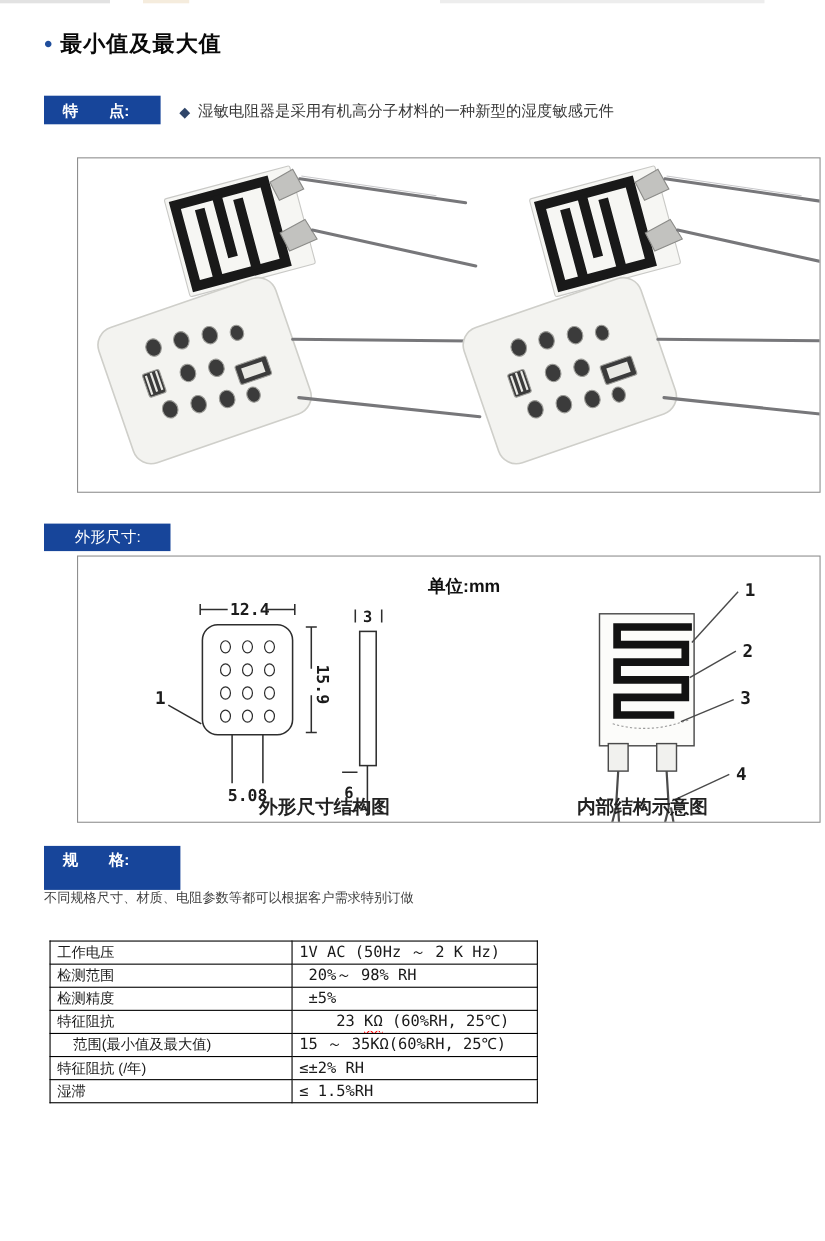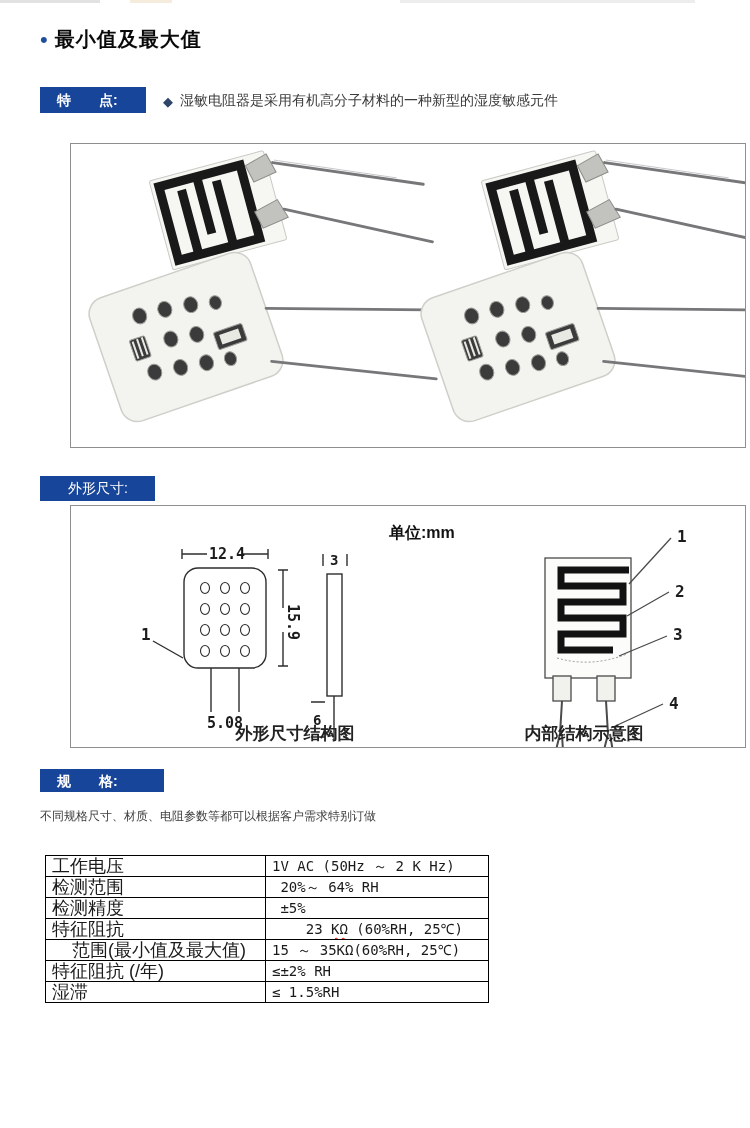--- a/index.html
+++ b/index.html
@@ -12,34 +12,34 @@
   .r3{left:400px;width:295px;background:#ededed;}
 
   .title-row{position:absolute;left:40px;top:26px;display:flex;align-items:center;}
   .title-bullet{color:#1f4e9c;font-size:22px;margin-right:7px;line-height:1;}
   .page-title{font-size:20px;font-weight:bold;color:#0a0a0a;margin:0;letter-spacing:1px;}
 
   .label-bar{position:absolute;background:#17459a;color:#ffffff;font-size:14px;
              box-sizing:border-box;white-space:pre;font-weight:bold;}
   .features-bar{left:40px;top:87px;width:106px;height:26px;line-height:26px;padding-left:17px;}
   .dim-bar{left:40px;top:476px;width:115px;height:25px;line-height:25px;padding-left:28px;font-weight:normal;}
-  .spec-bar{left:40px;top:769px;width:124px;height:23px;line-height:25px;padding-left:17px;}
+  .spec-bar{left:40px;top:769px;width:124px;height:40px;line-height:25px;padding-left:17px;}
 
   .feature-line{position:absolute;left:163px;top:92px;font-size:14px;color:#3a3a3a;
                 display:flex;align-items:center;}
   .diamond{color:#2f4569;font-size:13px;margin-right:7px;}
 
   .frame-box{position:absolute;left:42px;border:1px solid #8f8f8f;background:#fff;box-sizing:border-box;margin-left:28px;}
   .photo-box{top:143px;width:676px;height:305px;}
   .dim-box{top:505px;width:676px;height:243px;}
 
   .custom-note{position:absolute;left:40px;top:808px;margin:0;font-size:12px;color:#404040;}
 
   .spec-table{position:absolute;left:45px;top:855px;border-collapse:collapse;table-layout:fixed;}
-  .spec-table td{border:1px solid #000;height:20px;line-height:20px;font-size:18px;
+  .spec-table td{border:1px solid #000;height:20px;line-height:20px;font-size:13px;
                  padding:0 0 0 6px;white-space:pre;color:#1a1a1a;overflow:hidden;}
   .spec-table td.k{width:213px;}
   .spec-table td.v{width:216px;font-family:"DejaVu Sans Mono",monospace;font-size:14px;}
   .wavy{text-decoration:underline;text-decoration-style:wavy;text-decoration-color:#ff0000;
         text-decoration-thickness:1px;text-underline-offset:3px;margin-top:12px;}
 
   svg text{fill:#1c1c1c;}
   .dimnum{font-family:"DejaVu Sans Mono",monospace;font-size:15px;font-weight:bold;}
   .dimnum-s{font-family:"DejaVu Sans Mono",monospace;font-size:14px;font-weight:bold;}
   .callout{font-family:"DejaVu Sans Mono",monospace;font-size:16px;font-weight:bold;}
@@ -184,21 +184,21 @@
 
   <table class="spec-table">
     <tbody>
   <tr>
     <td class="k"><span>工作电压</span></td>
     <td class="v"><span>1V AC (50Hz ～ 2 K Hz)</span><span class="wavy"></span><span></span></td>
   </tr>
 
   <tr>
     <td class="k"><span>检测范围</span></td>
-    <td class="v"><span> 20%～ 64% RH</span><span class="wavy"></span><span></span></td>
+    <td class="v"><span> 20%～ 98% RH</span><span class="wavy"></span><span></span></td>
   </tr>
 
   <tr>
     <td class="k"><span>检测精度</span></td>
     <td class="v"><span> ±5%</span><span class="wavy"></span><span></span></td>
   </tr>
 
 
 
   <tr>

